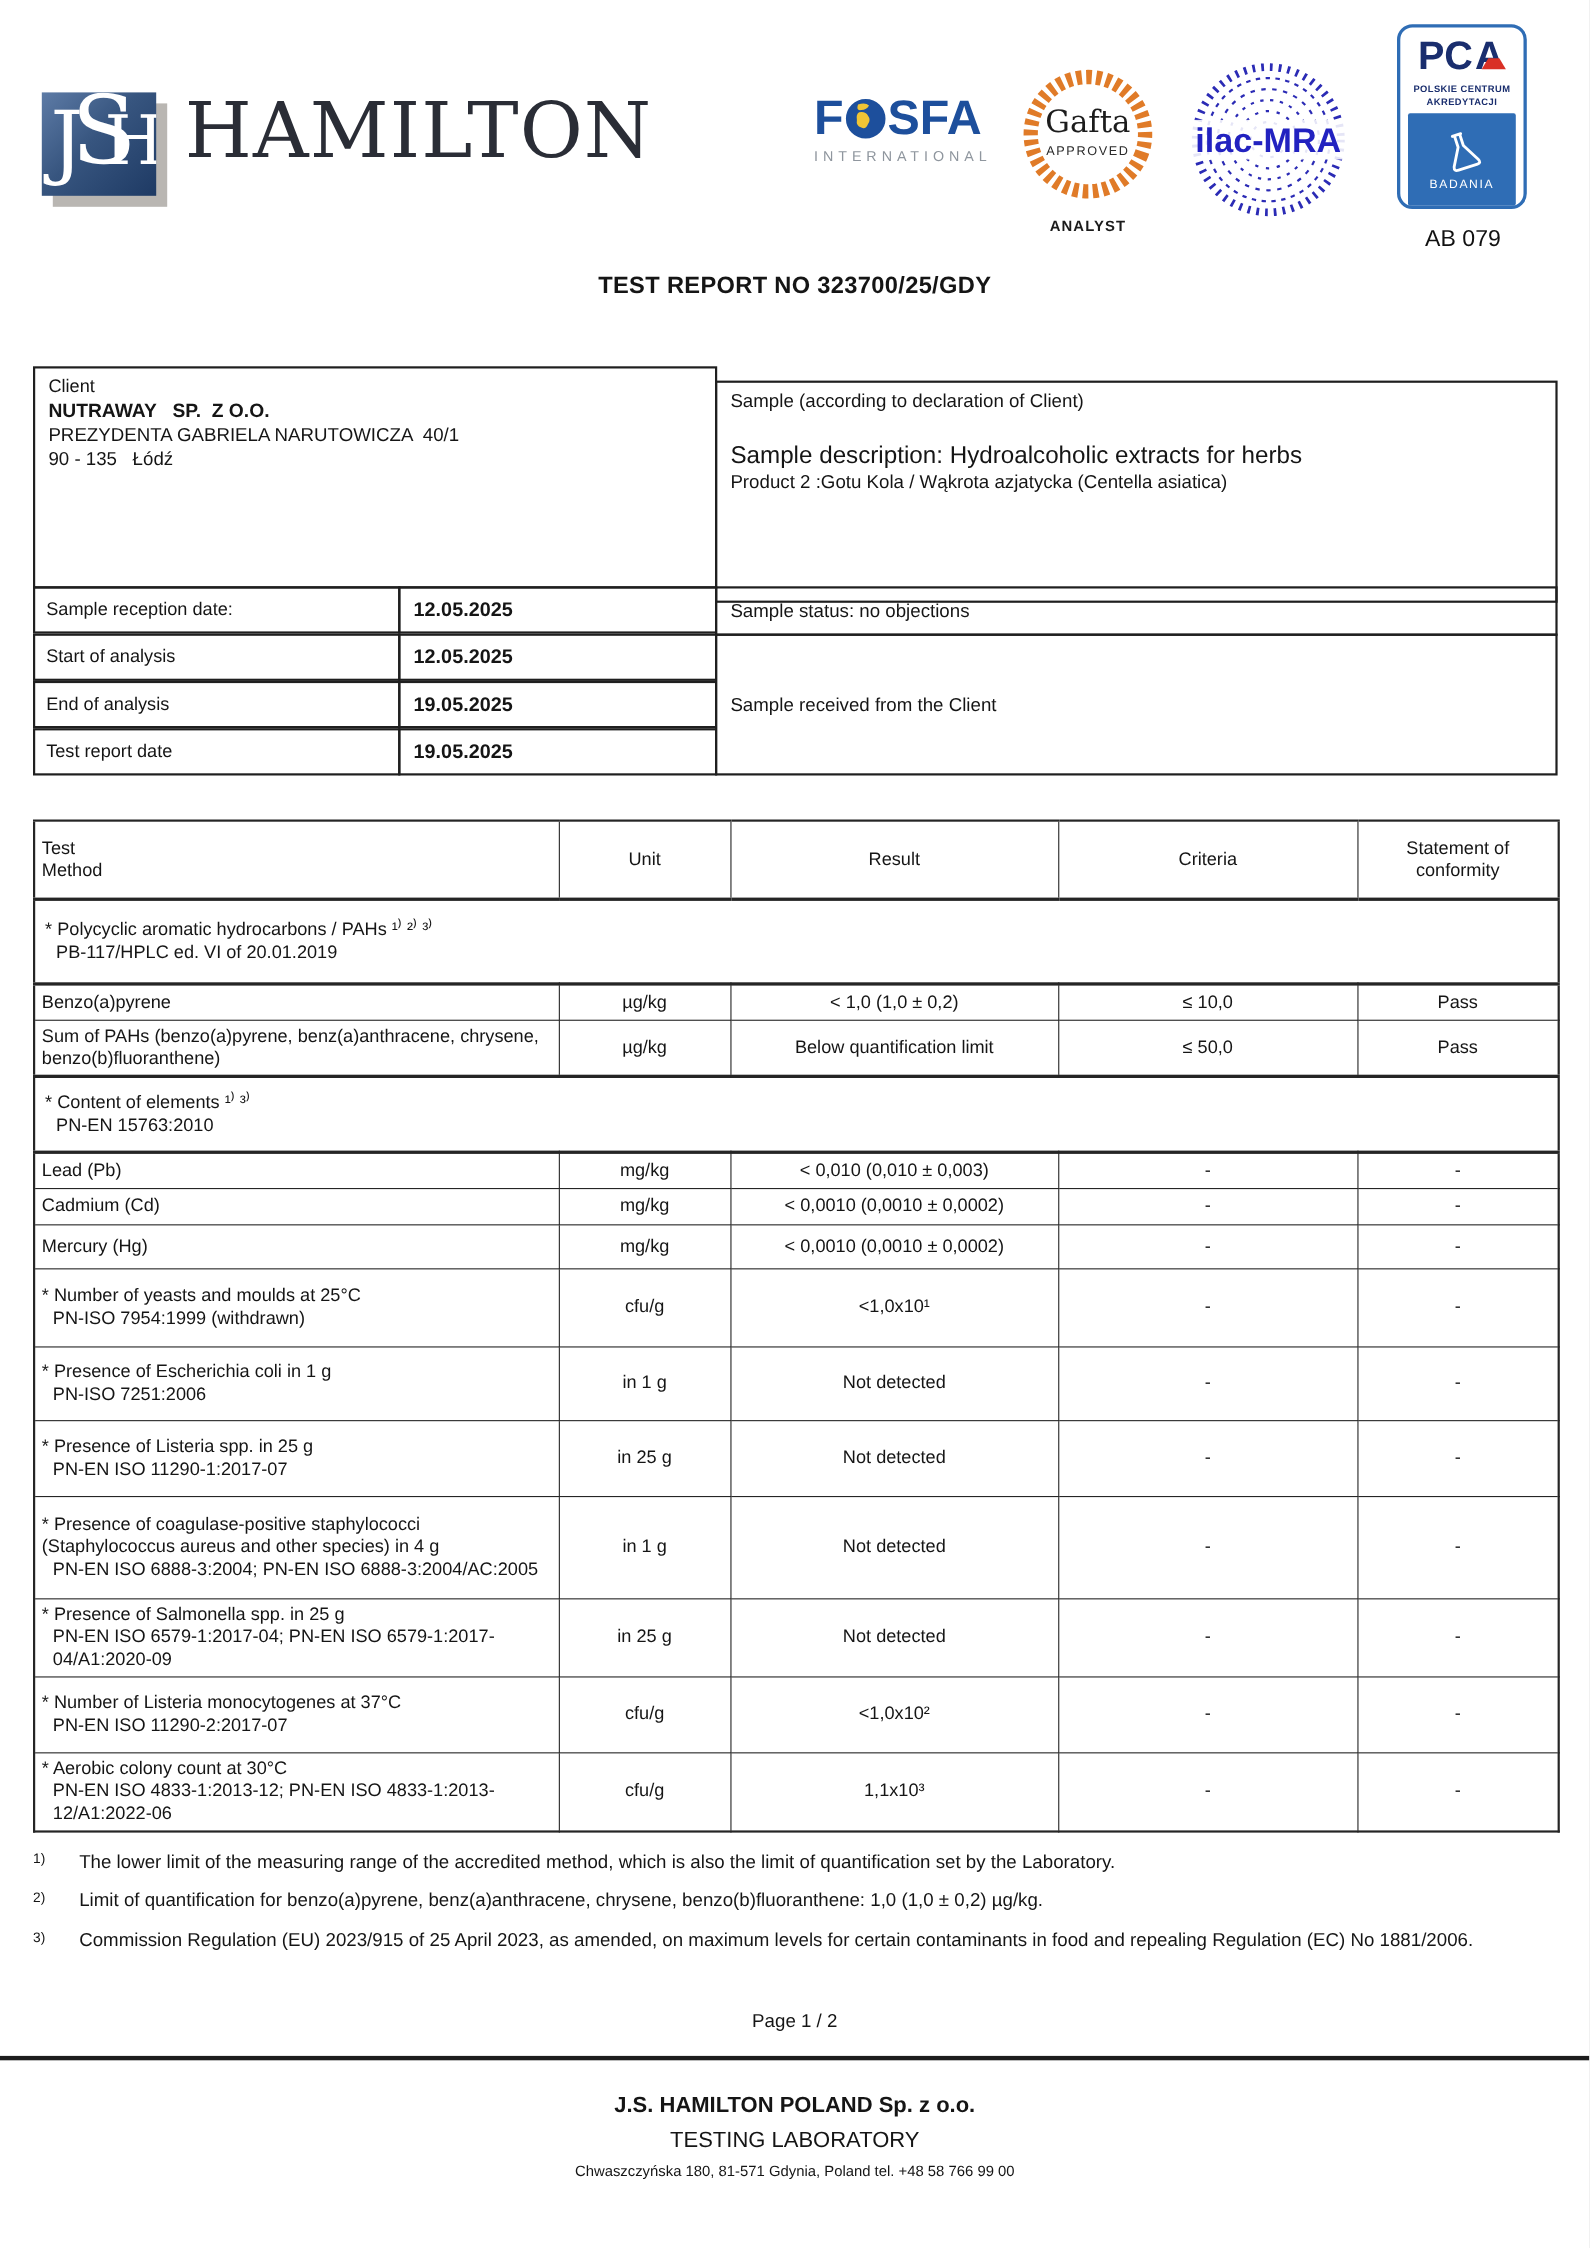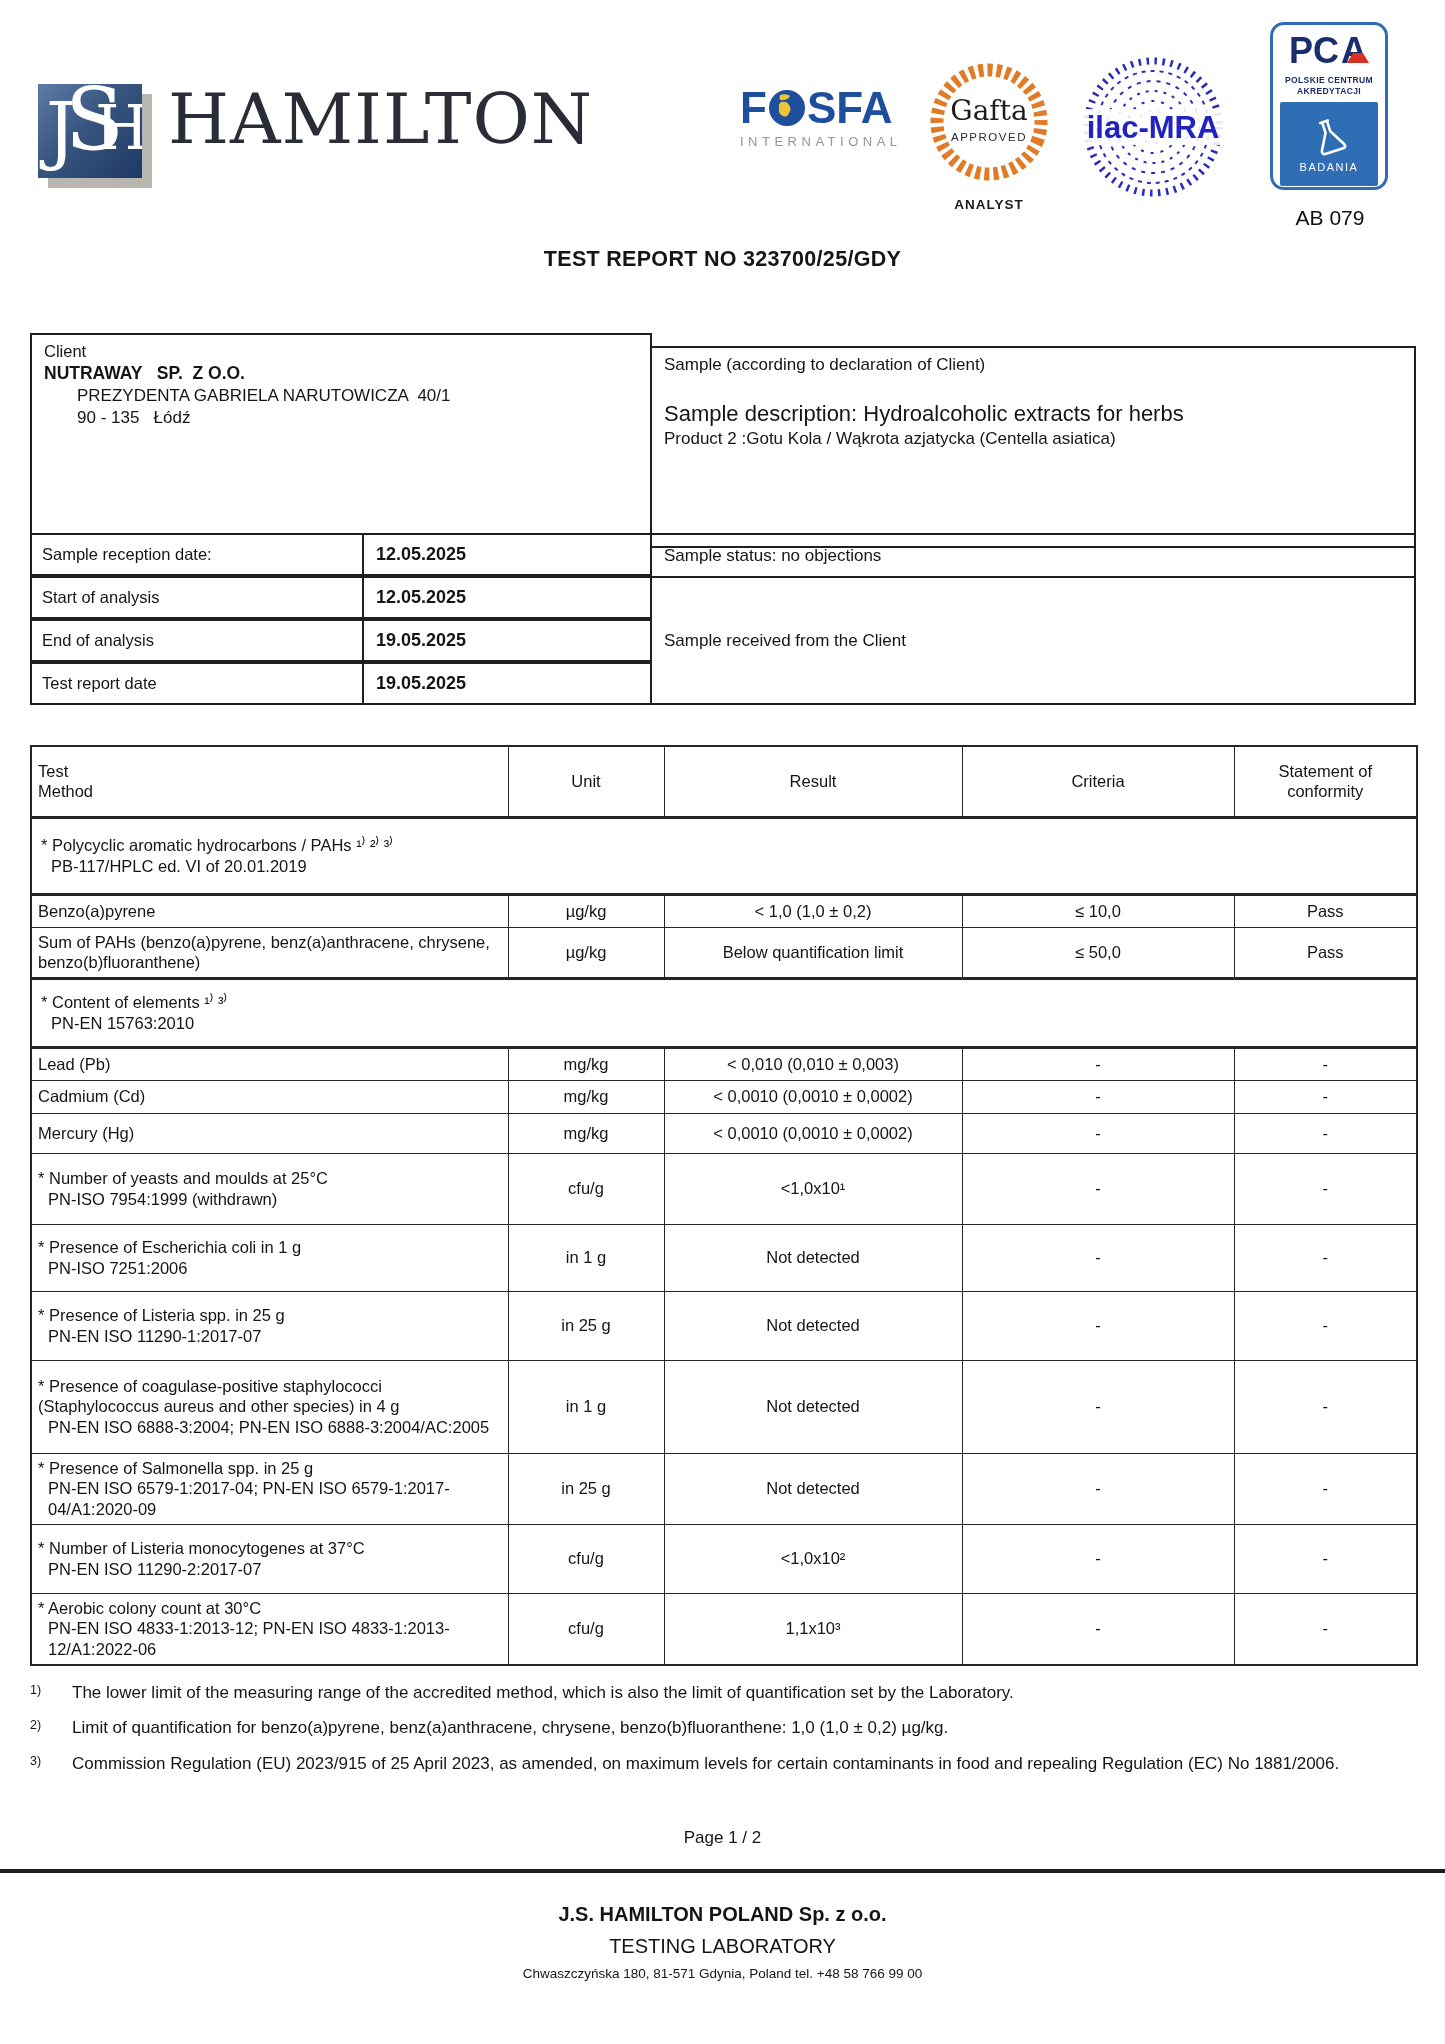--- a/index.html
+++ b/index.html
@@ -45,21 +45,21 @@
   .ab079{left:1266px;top:206px;width:128px;text-align:center;font-size:21px;color:#111;}
 
   
   .report-title{left:0;top:247px;width:100%;text-align:center;font-size:21.5px;font-weight:bold;letter-spacing:.3px;}
 
   
   .box{border:2px solid #1f1f1f;box-sizing:border-box;}
   .client-box{left:30px;top:333px;width:622px;height:202px;padding:7px 12px;}
   .client-box .lbl{font-size:16.5px;}
   .client-box .nm{font-size:17.5px;font-weight:bold;margin-top:2px;}
-  .client-box .ad{font-size:17px;margin-top:2px;margin-left:33px;}
+  .client-box .ad{font-size:17px;margin-top:2px;}
   .sample-box{left:650px;top:346px;width:766px;height:202px;padding:7px 12px;}
   .sample-box .l1{font-size:17px;}
   .sample-box .l2{font-size:22px;margin-top:26px;}
   .sample-box .l3{font-size:17px;margin-top:2px;}
 
   .drow{left:30px;width:622px;height:43px;display:flex;}
   .drow .dl{width:334px;border:2px solid #1f1f1f;box-sizing:border-box;display:flex;align-items:center;
             padding-left:10px;font-size:16.5px;margin-right:-2px;}
   .drow .dv{flex:1;border:2px solid #1f1f1f;box-sizing:border-box;display:flex;align-items:center;
             padding-left:12px;font-size:18px;font-weight:bold;}

